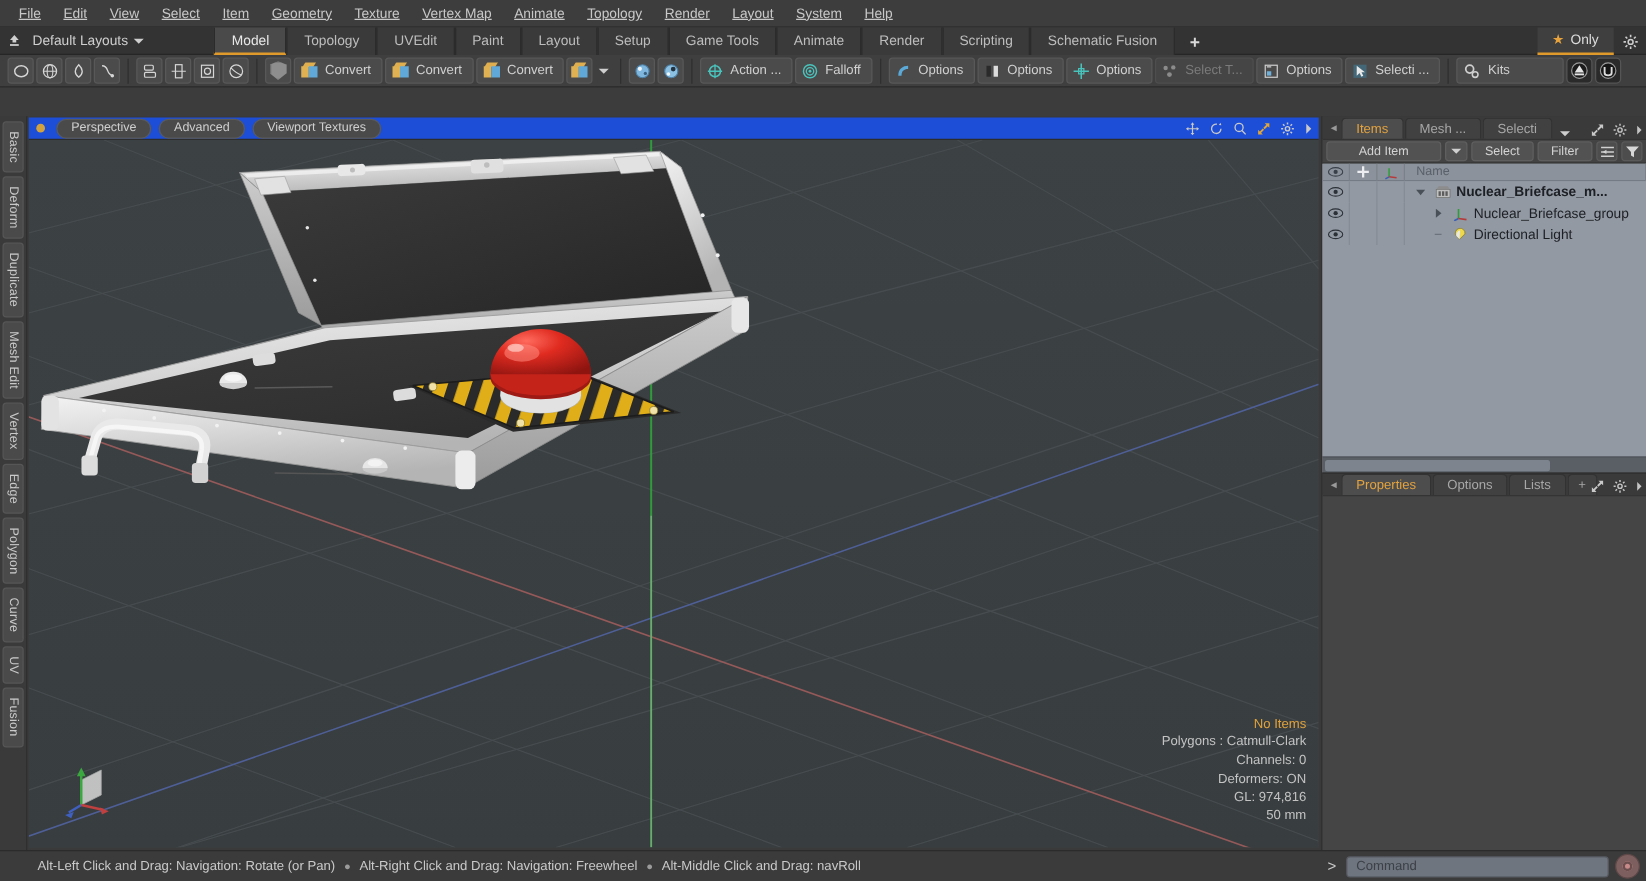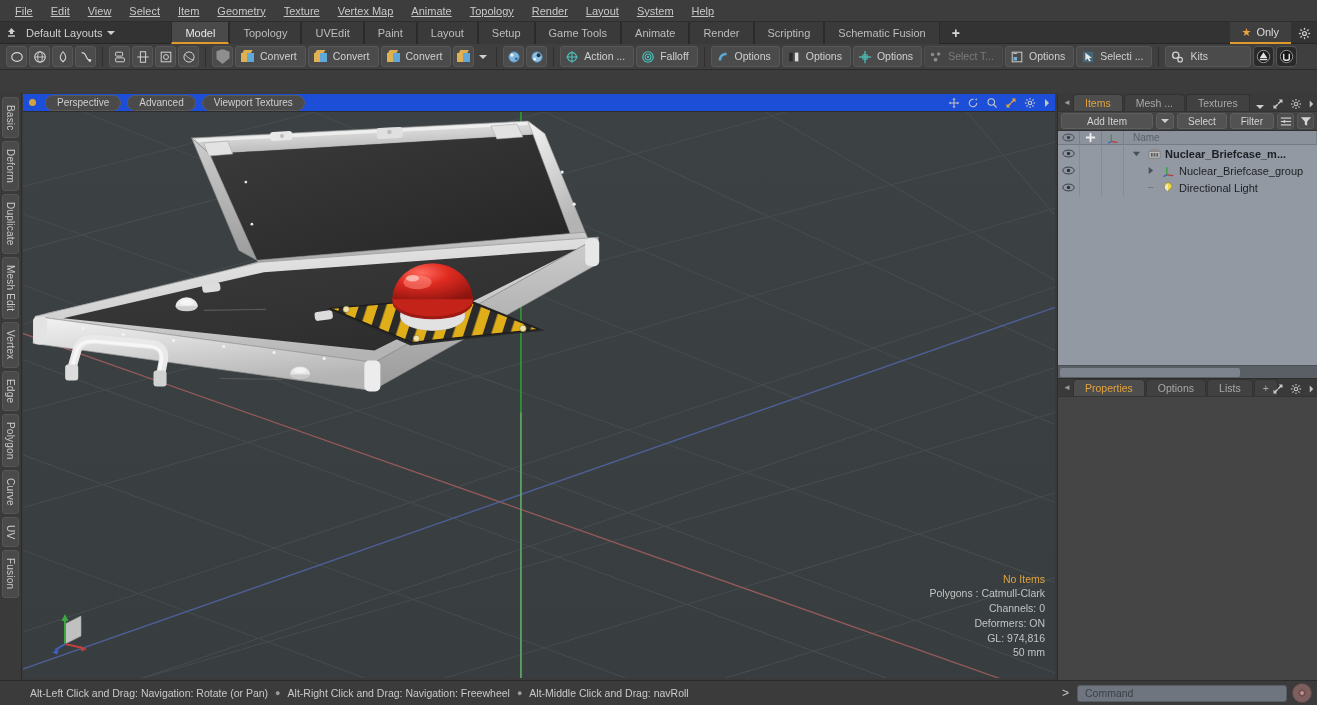--- a/index.html
+++ b/index.html
@@ -815,21 +815,21 @@
         </div>
       </div>
     </div>
 
     <div class="rpanel">
 
       <div class="pt-row">
         <div class="pt-arrow">◄</div>
         <div class="ptab active">Items</div>
         <div class="ptab">Mesh ...</div>
-        <div class="ptab">Textures</div>
+        <div class="ptab">Selecti</div>
         <div style="display:flex;align-items:center;padding:0 5px 2px">
           <span class="caret"></span>
         </div>
         <div class="pt-right">
           <span>
             <svg width="12" height="12" viewBox="0 0 16 16">
                 <path d="M14 2 L14 7 L12.2 5.2 L9 8.4 L7.6 7 L10.8 3.8 L9 2 Z" fill="#c9c9c9"></path>
                 <path d="M2 14 L2 9 L3.8 10.8 L7 7.6 L8.4 9 L5.2 12.2 L7 14 Z" fill="#c9c9c9"></path>
               </svg>
           </span>

